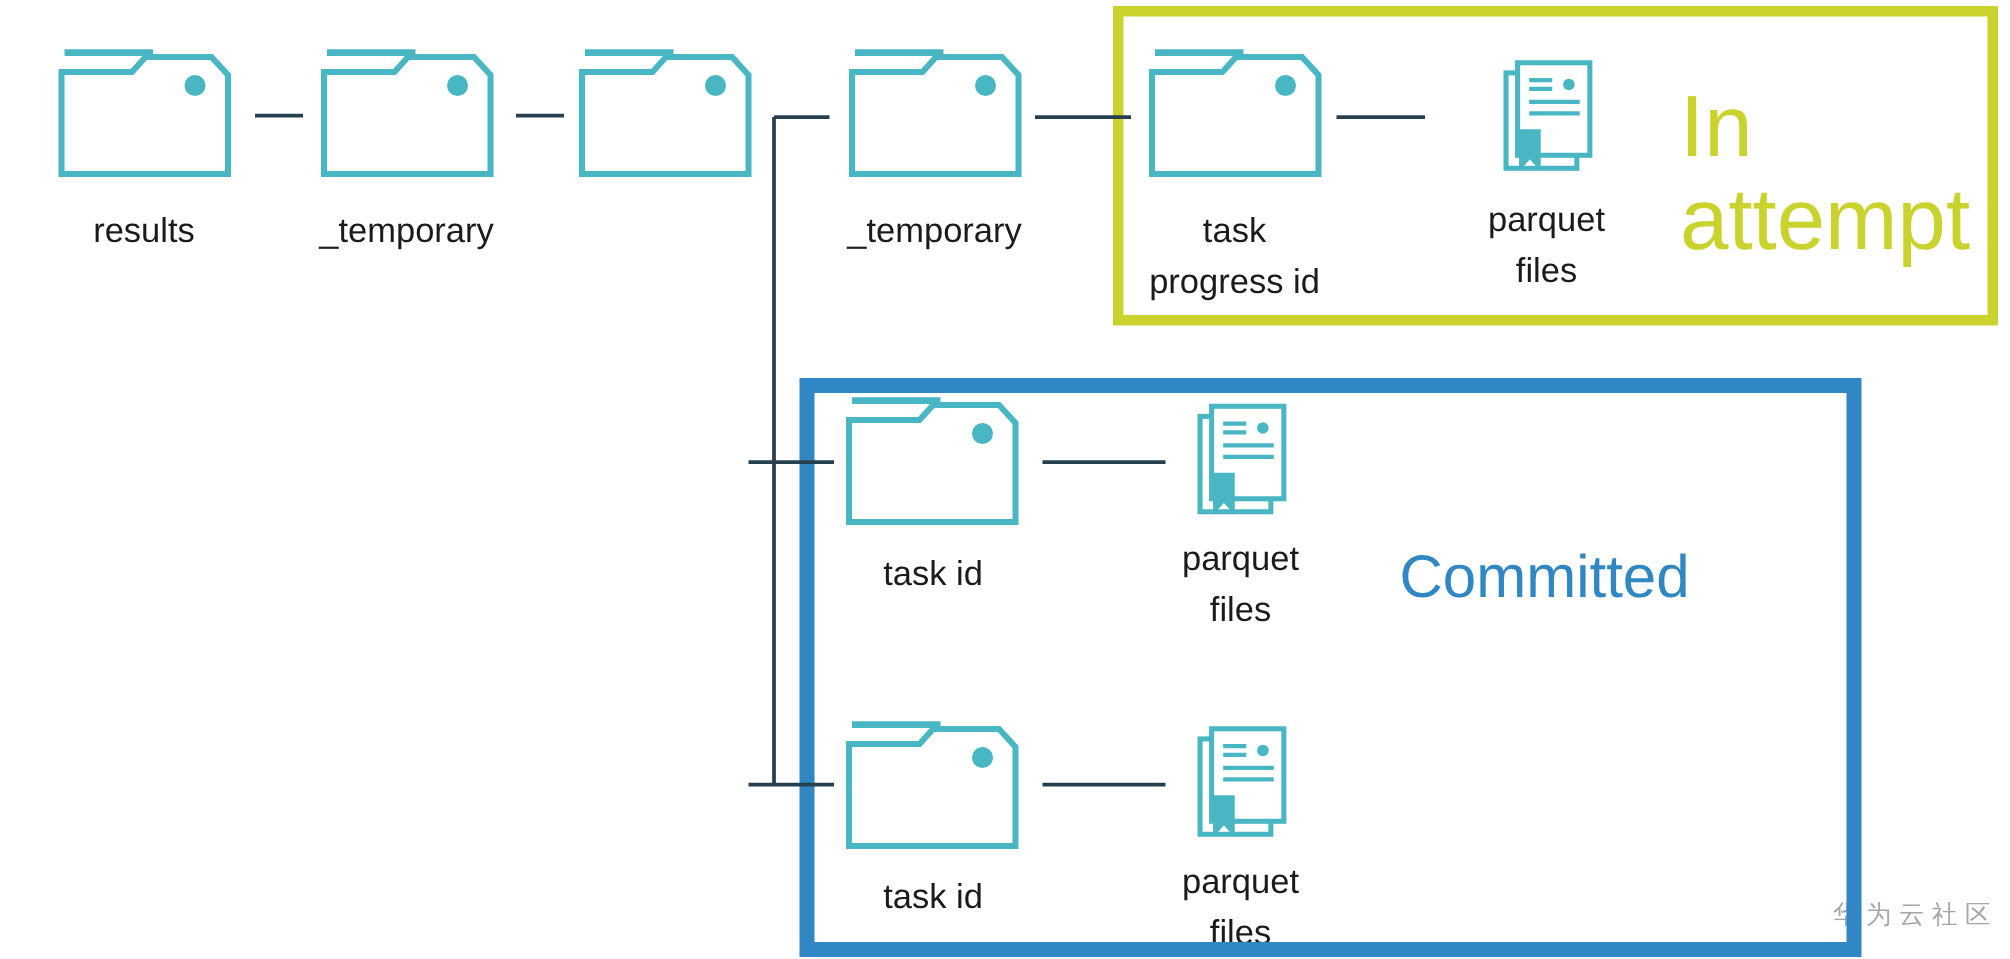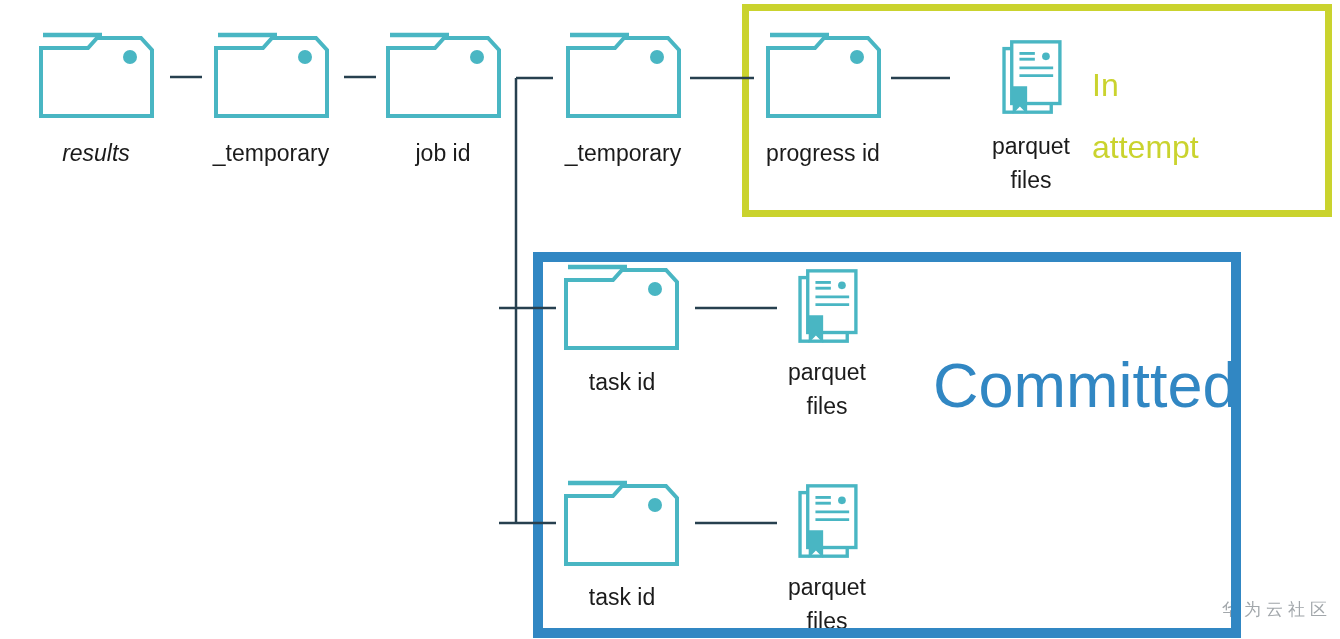--- a/index.html
+++ b/index.html
@@ -22,21 +22,21 @@
 
   #file-parquet1{left:999px;top:38px;}
   #file-parquet2{left:795px;top:267px;}
   #file-parquet3{left:795px;top:482px;}
 
   
   .lbl{
     position:absolute;z-index:1;width:184px;text-align:center;
     font-size:23px;line-height:34px;color:var(--label_text);
   }
-  #label-results{left:4px;top:136px;font-style:italic;}
+  #label-results{left:4px;top:136px;}
   #label-temporary1{left:179px;top:136px;}
   #label-jobid{left:351px;top:136px;}
   #label-temporary2{left:531px;top:136px;}
   #label-taskattempt{left:731px;top:136px;}
   #label-parquet1{left:939px;top:129px;}
   #label-taskid1{left:530px;top:365px;}
   #label-parquet2{left:735px;top:355px;}
   #label-taskid2{left:530px;top:580px;}
   #label-parquet3{left:735px;top:570px;}
 
@@ -47,25 +47,25 @@
     border:7px solid var(--in_progress);
   }
   #box-committed{
     left:533px;top:252px;width:708px;height:386px;
     border:10px solid var(--committed);
   }
 
   
   .region-title{position:absolute;z-index:1;}
   #text-in-progress{
-    left:1092px;top:54px;font-size:32px;line-height:62px;
+    left:1120px;top:54px;font-size:58px;line-height:62px;
     color:var(--in_progress);
   }
   #text-committed{
-    left:933px;top:356px;font-size:63px;line-height:58px;
+    left:933px;top:356px;font-size:40px;line-height:58px;
     color:var(--committed);
   }
 
   
   #connectors{
     position:absolute;left:0;top:0;width:1340px;height:639px;
     z-index:3;color:var(--connector_line);pointer-events:none;
   }
   #connectors line{stroke:currentColor;stroke-width:2.5;}
 
@@ -129,23 +129,23 @@
     </svg>
   <svg class="icon file-icon" id="file-parquet2">
       <use href="#sym-file"></use>
     </svg>
   <svg class="icon file-icon" id="file-parquet3">
       <use href="#sym-file"></use>
     </svg>
 
   <div class="lbl" id="label-results">results</div>
   <div class="lbl" id="label-temporary1">_temporary</div>
-  <div class="lbl" id="label-jobid">job id</div>
   <div class="lbl" id="label-temporary2">_temporary</div>
   <div class="lbl" id="label-taskattempt">
+    <span style="display:block">task</span>
     <span style="display:block">progress id</span>
   </div>
   <div class="lbl" id="label-parquet1">
     <span style="display:block">parquet</span>
     <span style="display:block">files</span>
   </div>
   <div class="lbl" id="label-taskid1">task id</div>
   <div class="lbl" id="label-parquet2">
     <span style="display:block">parquet</span>
     <span style="display:block">files</span>

